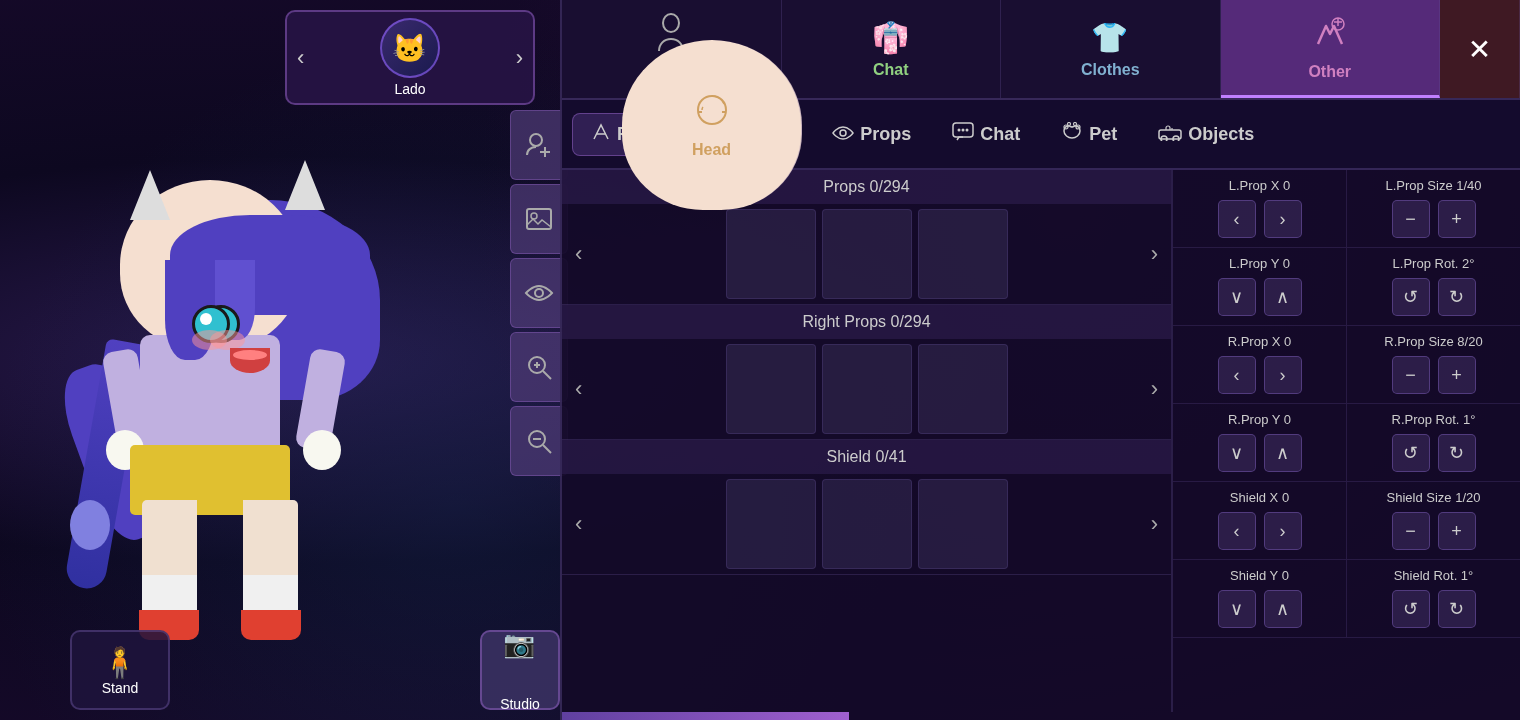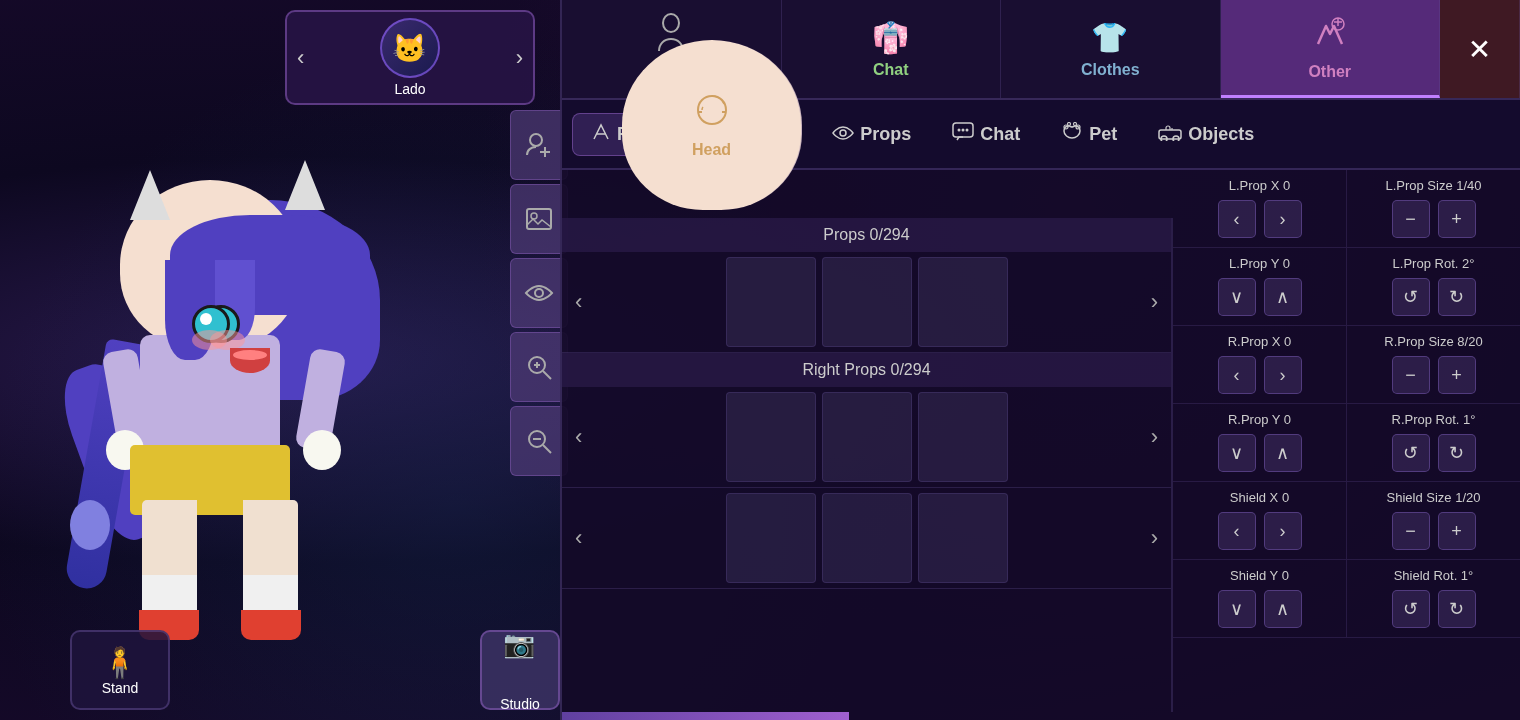--- a/index.html
+++ b/index.html
@@ -231,21 +231,20 @@
     }
 
     
     .items-area {
       flex: 1;
       padding: 0;
       display: flex;
       flex-direction: column;
       overflow-y: auto;
       border-right: 2px solid rgba(100,80,150,0.3);
-      margin-top: 48px;
     }
 
     
     .item-section {
       border-bottom: 1px solid rgba(100,80,150,0.3);
     }
     .section-header {
       background: rgba(40,25,70,0.8);
       color: #ccc;
       font-size: 16px;
@@ -853,20 +852,23 @@
           <div class="item-slots">
             <div class="item-slot"></div>
             <div class="item-slot"></div>
             <div class="item-slot"></div>
           </div>
           <button class="section-nav-btn">›</button>
         </div>
       </div>
 
       <div class="item-section">
+        <div class="section-header">
+          <span>Shield 0/41</span>
+        </div>
         <div class="section-items">
           <button class="section-nav-btn">‹</button>
           <div class="item-slots">
             <div class="item-slot"></div>
             <div class="item-slot"></div>
             <div class="item-slot"></div>
           </div>
           <button class="section-nav-btn">›</button>
         </div>
       </div>

